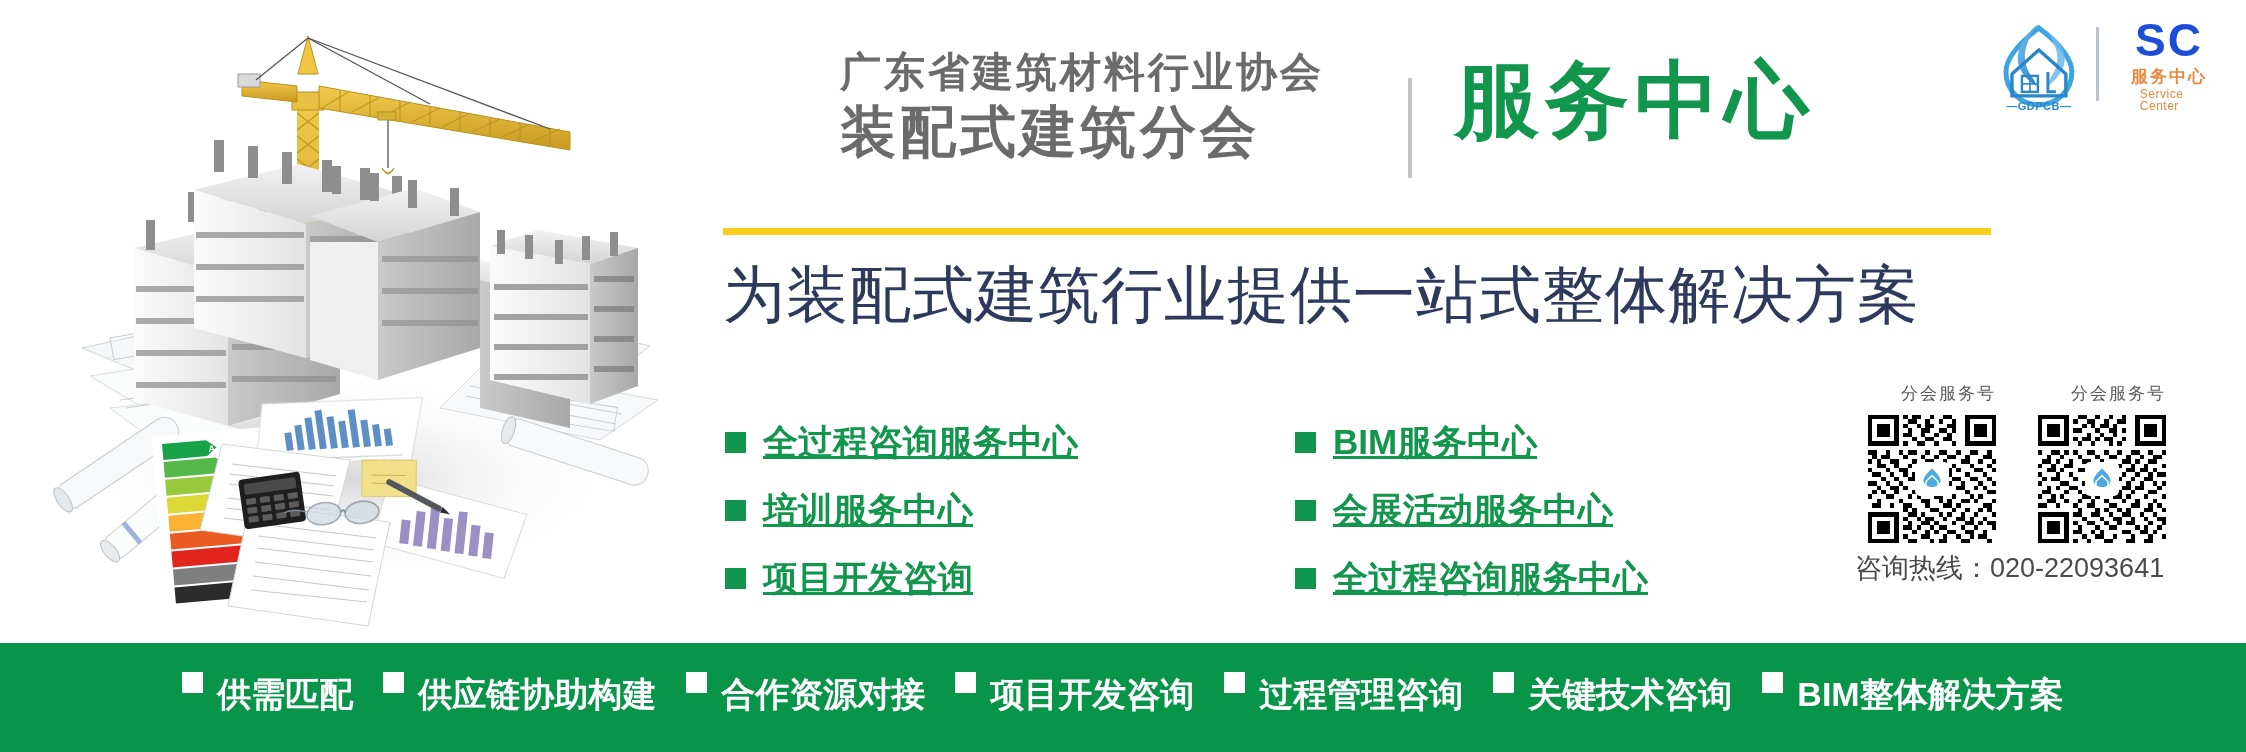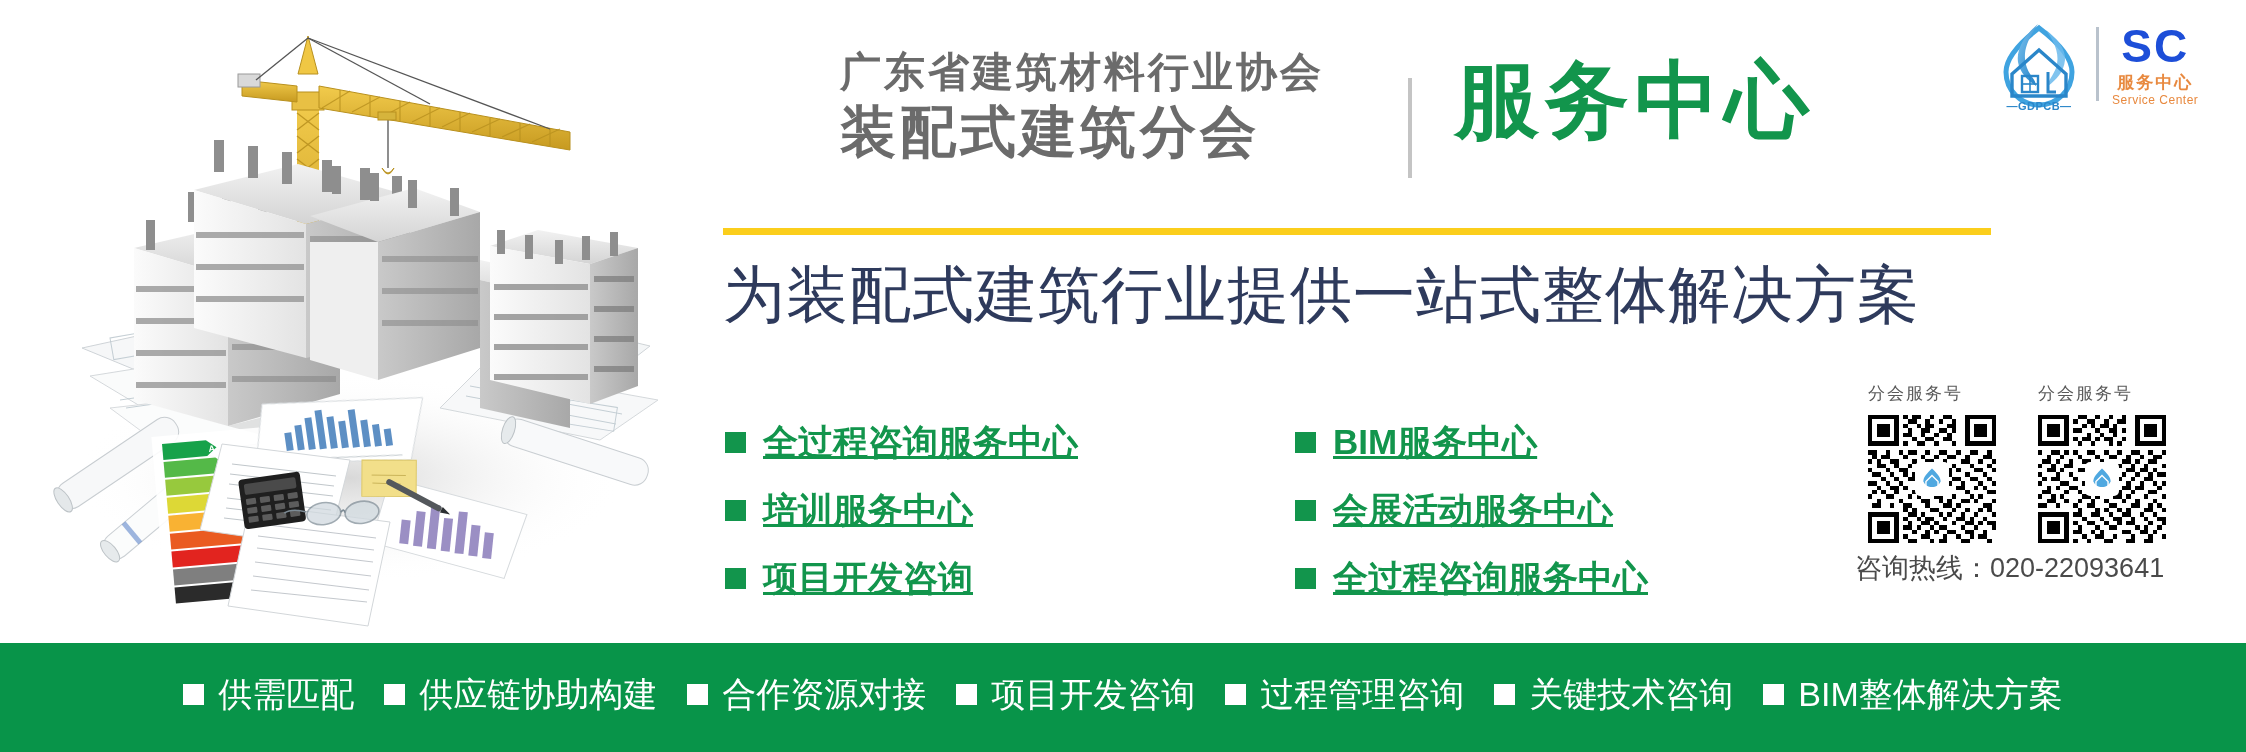--- a/index.html
+++ b/index.html
@@ -65,45 +65,45 @@
   .logo-wrap { position: absolute; left: 1986px; top: 14px; width: 240px; height: 100px; display: flex; align-items: center; }
   .logo-mark { width: 106px; height: 100px; position: relative; }
   .logo-mark svg { display: block; }
   .logo-sep { width: 3px; height: 74px; background: #b9c2cc; margin: 0 13px 0 4px; }
   .logo-sc { display: flex; flex-direction: column; align-items: center; line-height: 1; }
   .logo-sc-big {
     font-size: 46px; font-weight: 700; color: #1d4ed8; letter-spacing: 2px;
     line-height: 1; font-family: "Liberation Sans", sans-serif;
   }
   .logo-sc-cn { font-size: 17px; color: #e8893f; letter-spacing: 2px; margin-top: 5px; font-weight: 700; }
-  .logo-sc-en { font-size: 12px; color: #e8893f; letter-spacing: 0.5px; margin-top: 3px; }
+  .logo-sc-en { font-size: 12px; color: #e8893f; letter-spacing: 0.5px; margin-top: 3px; margin-left: 28px; }
 
   
   .qr-group { position: absolute; left: 1868px; top: 382px; display: flex; gap: 42px; }
-  .qr-cell { width: 128px; text-align: left; }
+  .qr-cell { width: 128px; text-align: right; }
   .qr-label { font-size: 17px; color: #595959; letter-spacing: 2px; margin-bottom: 10px; white-space: nowrap; }
   .qr-img { width: 128px; height: 128px; position: relative; background: #fff; }
   .qr-img svg { display: block; }
   .qr-logo-center {
     position: absolute; left: 50%; top: 50%; transform: translate(-50%,-50%);
     width: 34px; height: 34px; background: #fff; border-radius: 5px;
     display: flex; align-items: center; justify-content: center;
   }
   .hotline {
     position: absolute; left: 1855px; top: 550px;
     font-size: 27px; color: #4a4a4a; letter-spacing: 0px; white-space: nowrap;
   }
 
   
   .green-bar {
     position: absolute; left: 0; top: 643px; width: 2246px; height: 109px;
     background: #089449; display: flex; align-items: center; justify-content: center;
   }
   .green-bar-inner { display: flex; align-items: center; gap: 30px; padding-bottom: 6px; }
-  .gb-item { display: flex; align-items: center; color: #ffffff; font-size: 34px; font-weight: 400; white-space: nowrap; }
+  .gb-item { display: flex; color: #ffffff; font-size: 34px; font-weight: 700; white-space: nowrap; }
   .gb-bullet { width: 21px; height: 21px; background: #ffffff; margin-right: 14px; flex: 0 0 auto; }
 </style>
 </head>
 <body>
 
 <div class="banner">
 
   <div class="photo">
     <svg viewBox="0 0 660 630" xmlns="http://www.w3.org/2000/svg">
       <defs>

